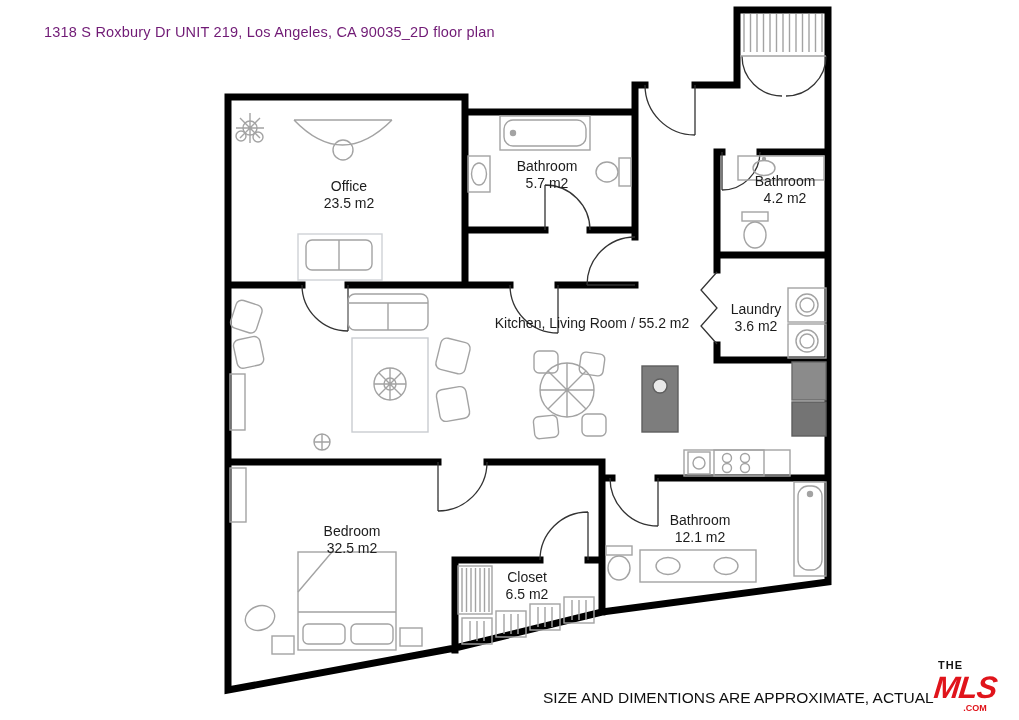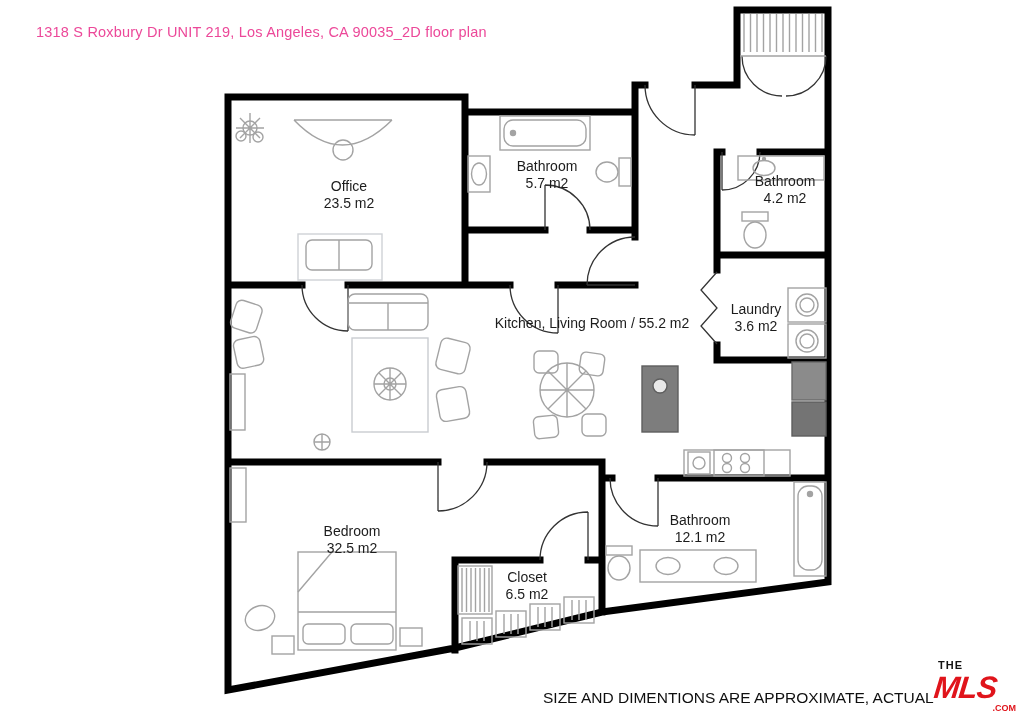--- a/index.html
+++ b/index.html
@@ -1,24 +1,24 @@
 <!DOCTYPE html>
 <html><head>
 <meta charset="utf-8">
 <style>
   html,body{margin:0;padding:0;background:#ffffff;}
   body{font-family:"Liberation Sans",sans-serif;}
   .page{position:relative;width:1019px;height:720px;background:#ffffff;overflow:hidden;}
-  .title{position:absolute;left:36px;top:24px;font-size:14.5px;color:#ec4899;letter-spacing:.2px;white-space:nowrap;}
+  .title{position:absolute;left:44px;top:24px;font-size:14.5px;color:#701a75;letter-spacing:.2px;white-space:nowrap;}
   .disclaimer{position:absolute;left:543px;top:689px;font-size:15.5px;color:#0f0f0f;white-space:nowrap;z-index:1;}
   .plan-svg{position:absolute;left:0;top:0;z-index:0;}
   .logo{position:absolute;left:934px;top:660px;width:82px;height:54px;background:#ffffff;z-index:2;line-height:1;}
   .logo .the{display:block;font-size:11px;font-weight:bold;color:#121212;margin:0 0 0 4px;letter-spacing:1px;}
   .logo .mls{display:block;font-size:31px;font-weight:bold;font-style:italic;color:#e0141b;letter-spacing:-1px;transform:skewX(-6deg);margin-top:1px;}
-  .logo .com{display:block;font-size:9px;font-weight:bold;color:#e0141b;text-align:right;margin-top:1px;}
+  .logo .com{display:block;font-size:9px;font-weight:bold;color:#e0141b;text-align:center;margin-top:1px;}
   text.room-name, text.room-area{font-family:"Liberation Sans",sans-serif;font-size:14px;fill:#1c1c1c;}
 </style>
 </head>
 <body>
 
 <div class="page">
 
   <div class="title">1318 S Roxbury Dr UNIT 219, Los Angeles, CA 90035_2D floor plan</div>
 
   <svg class="plan-svg" width="1019" height="720" viewBox="0 0 1019 720" xmlns="http://www.w3.org/2000/svg">

